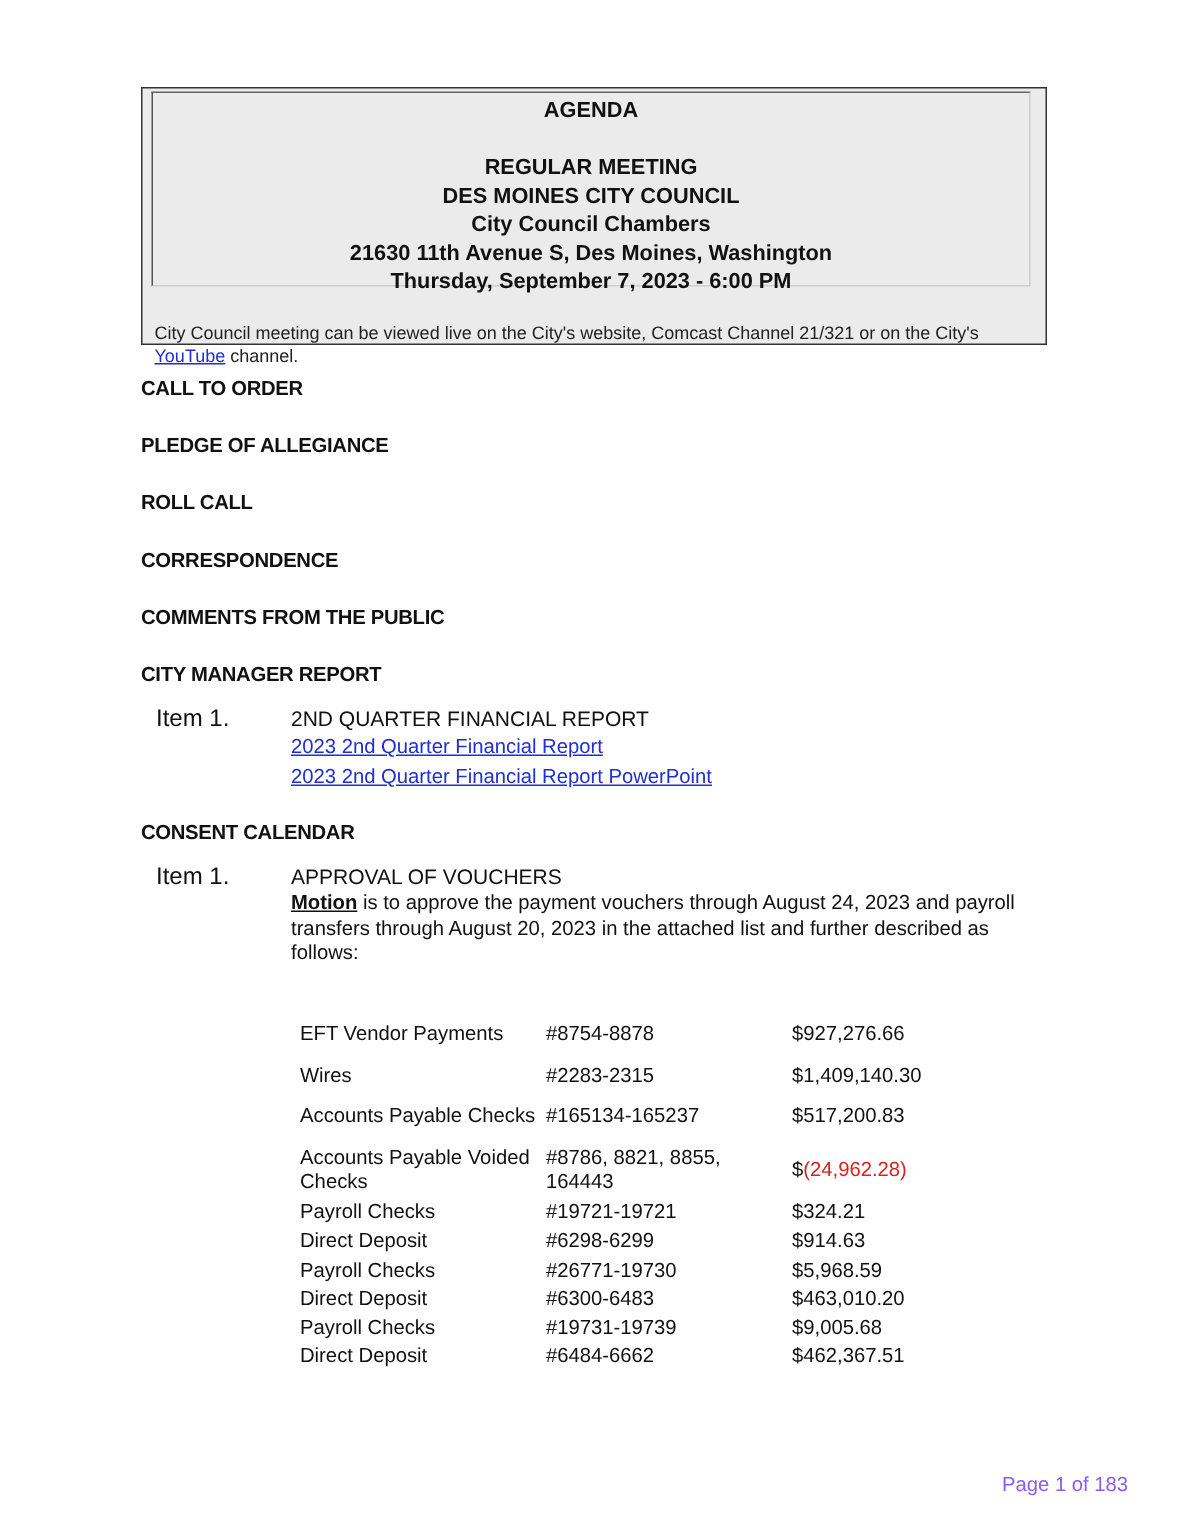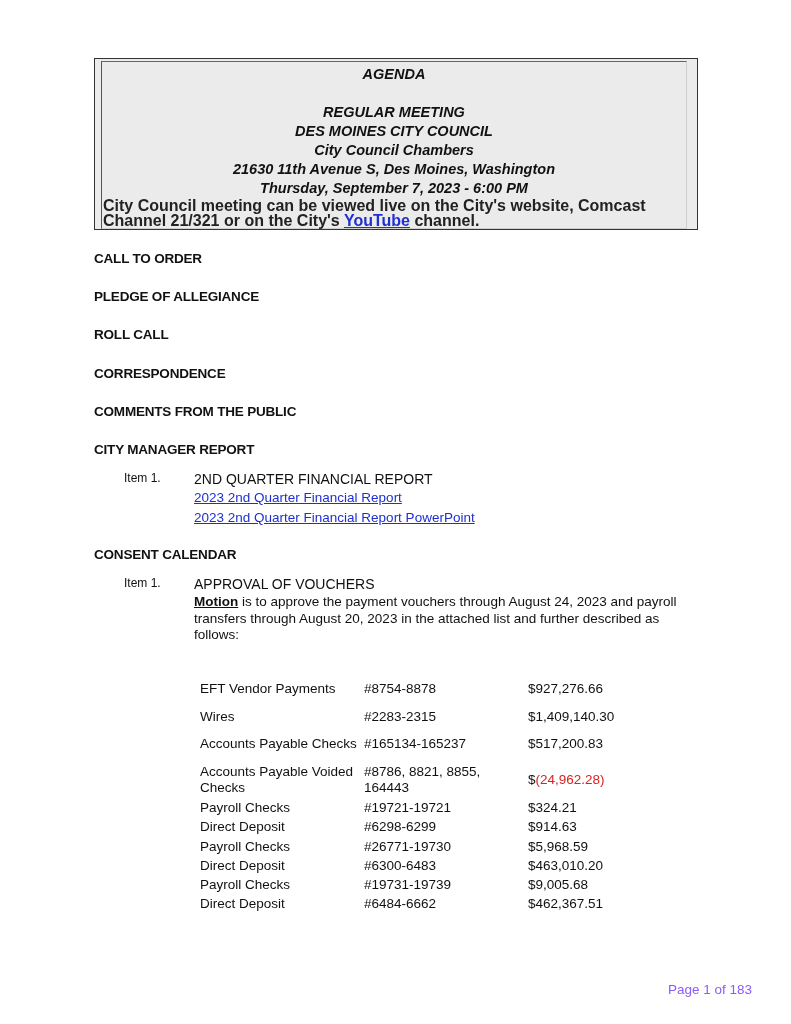--- a/index.html
+++ b/index.html
@@ -1,30 +1,30 @@
 <!DOCTYPE html>
 <html><head>
 <meta charset="utf-8">
 <style>
   html, body { margin:0; padding:0; background:#ffffff; }
   body { width:791px; height:1024px; position:relative; overflow:hidden;
          font-family:"Liberation Sans", sans-serif; color:#111; }
   .header-box { position:absolute; left:94px; top:58px; width:604px; height:172px;
                 border:1.5px solid #333; background:#ebebeb; box-sizing:border-box; }
-  .header-inner { position:absolute; left:6px; top:2px; right:10px; height:168px;
+  .header-inner { position:absolute; left:6px; top:2px; right:10px; height:130px;
                   border-left:1.5px solid #555; border-top:1.5px solid #666;
                   border-right:1px solid #cfcfcf; border-bottom:1px solid #cfcfcf;
-                  box-sizing:border-box; text-align:center;font-style:italic; }
+                  box-sizing:border-box; text-align:center; }
   .hdr-line { font-weight:bold; font-size:14.5px; line-height:19px; color:#111; }
   .hdr-agenda { margin-top:3px; }
   .hdr-gap { height:19px; }
-  .hdr-note { position:absolute; left:8px; top:140px; right:10px; font-size:16px; line-height:14.5px; color:#222;font-weight:bold; }
+  .hdr-note { position:absolute; left:8px; top:156px; right:10px; font-size:12px; line-height:14.5px; color:#222; }
   a.link { color:#1f2fd0; text-decoration:underline; }
   .section { position:absolute; left:94px; font-weight:bold; font-size:13.5px; letter-spacing:-0.2px; color:#111; }
-  .item-label { position:absolute; left:104px; font-size:12px; color:#111;margin-left:20px; }
+  .item-label { position:absolute; left:104px; font-size:16px; color:#111; }
   .item-title { position:absolute; left:194px; font-size:14px; color:#111; }
   .item-link { position:absolute; left:194px; font-size:13.5px; }
   .motion { position:absolute; left:194px; top:594px; width:490px; font-size:13.5px; line-height:16.5px; color:#111; }
   .motion b { text-decoration:underline; }
   .vtable { position:absolute; left:200px; top:671px; width:450px; font-size:13.5px; color:#111; border-collapse:collapse; }
   .vtable td { padding:0; line-height:16px; vertical-align:middle; }
   .vtable td.c1 { width:164px; }
   .vtable td.c2 { width:164px; }
   .vtable tr.two td { height:36px; }
   .vtable tr.one td { height:19.3px; }

